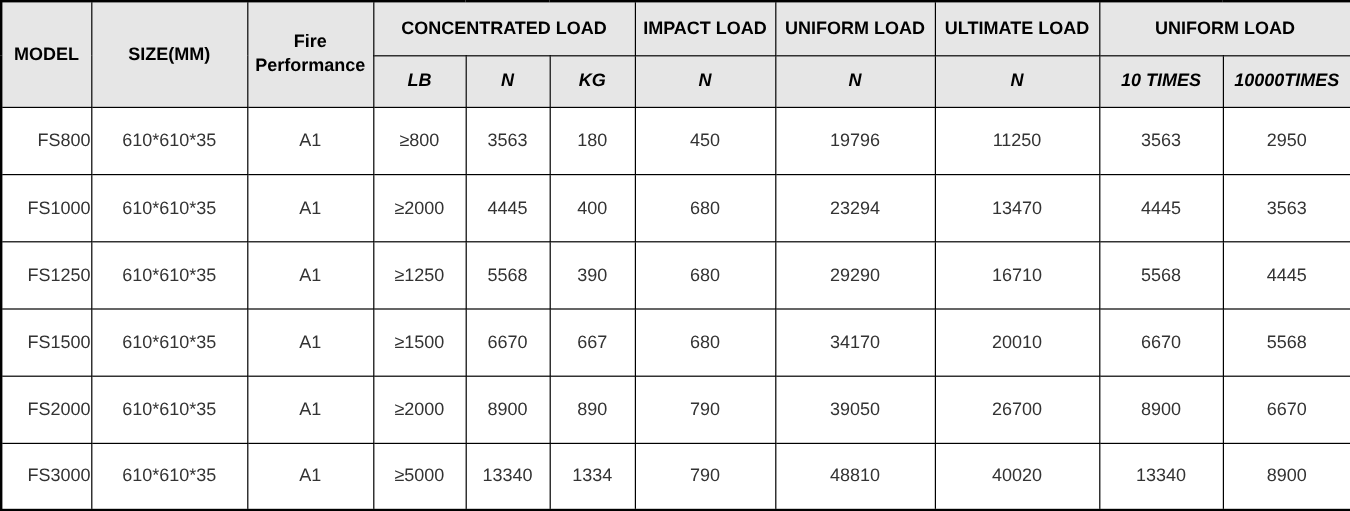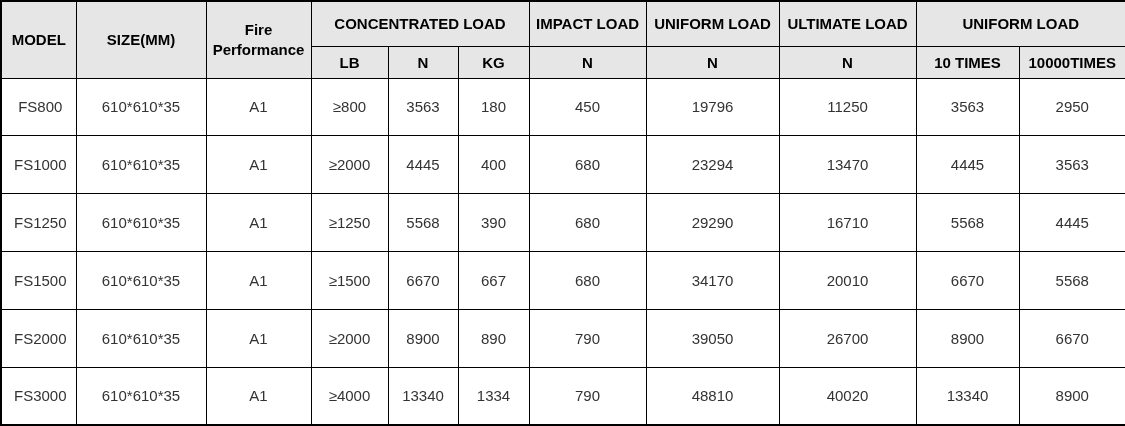--- a/index.html
+++ b/index.html
@@ -37,24 +37,24 @@
     font-weight: bold;
     font-size: 15px;
   }
   .spec td {
     background: var(--cell-bg);
     color: var(--cell-text);
     font-size: 15px;
     font-weight: normal;
   }
   tr.hdr-top  { height: 45px; }
-  tr.hdr-sub  { height: 32px; }
+  tr.hdr-sub  { height: 43px; font-style: italic; }
   tbody tr    { height: 56px; }
   th.fire     { white-space: normal; line-height: 1.35; padding: 0 4px; }
-  td.cell-model { text-align: center; padding-left: 3px; }
+  td.cell-model { text-align: right; padding-left: 3px; }
 </style>
 </head>
 <body>
 
 <table class="spec">
   <colgroup>
     <col style="width:75px">
       <col style="width:130px">
       <col style="width:105px">
     <col style="width:77px">
@@ -156,21 +156,21 @@
     <td>39050</td>
     <td>26700</td>
     <td>8900</td>
     <td>6670</td>
   </tr>
 
   <tr>
     <td class="cell-model">FS3000</td>
     <td>610*610*35</td>
     <td>A1</td>
-    <td>≥4000</td>
+    <td>≥5000</td>
     <td>13340</td>
     <td>1334</td>
     <td>790</td>
     <td>48810</td>
     <td>40020</td>
     <td>13340</td>
     <td>8900</td>
   </tr>
 </tbody>
 </table>

